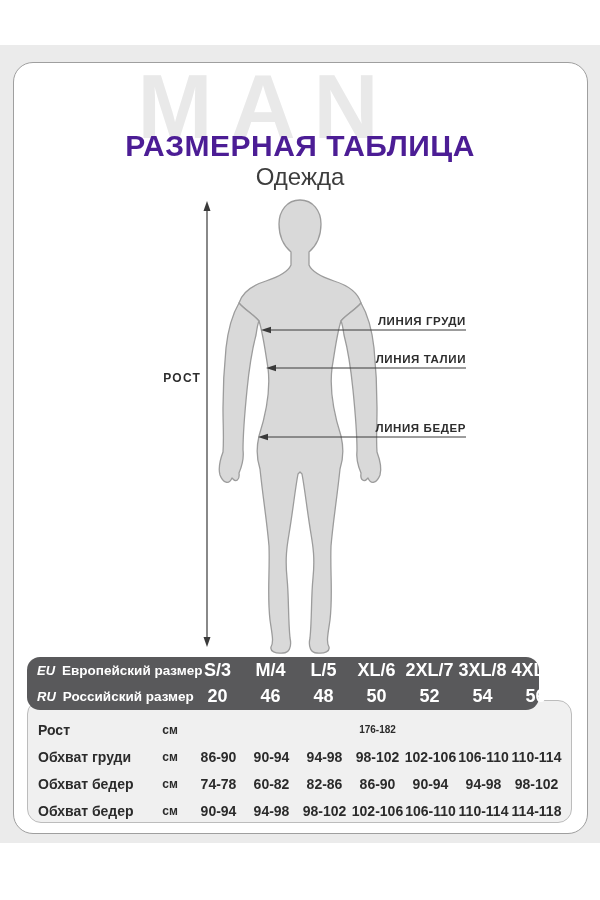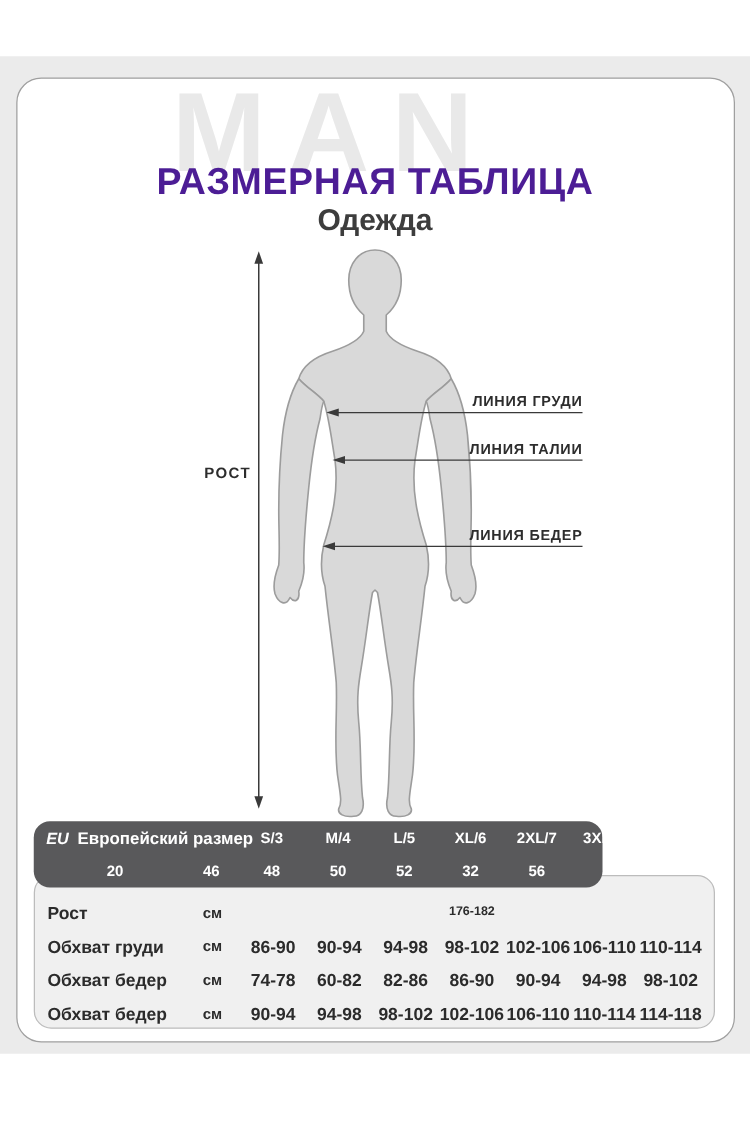--- a/index.html
+++ b/index.html
@@ -7,37 +7,37 @@
         font-family:"Liberation Sans","DejaVu Sans",sans-serif;color:#2b2b2b;}
   .band{position:absolute;left:0;top:45px;width:600px;height:798px;background:#ebebeb;}
   .card{position:absolute;left:13px;top:62px;width:573px;height:770px;background:#fff;
         border:1px solid #9f9f9f;border-radius:20px;}
   .watermark{position:absolute;left:-33px;top:62px;width:600px;text-align:center;
         font-size:90px;font-weight:800;letter-spacing:18px;color:#e9e9e9;line-height:1;
         user-select:none;}
   .title{position:absolute;left:0;top:128px;width:600px;text-align:center;
         font-size:30px;font-weight:700;letter-spacing:.5px;color:#4c1d95;line-height:36px;}
   .subtitle{position:absolute;left:0;top:162px;width:600px;text-align:center;
-        font-size:24px;font-weight:700;color:#3d3d3d;line-height:30px;}
+        font-size:24px;font-weight:400;color:#3d3d3d;line-height:30px;}
   .diagram{position:absolute;left:0;top:190px;width:600px;height:470px;}
   .diagram text{font-family:"Liberation Sans","DejaVu Sans",sans-serif;font-size:11.5px;
         font-weight:600;letter-spacing:.6px;fill:#2d2d2d;}
   
   .tbl-body{position:absolute;left:27px;top:700px;width:545px;height:123px;
         background:#f0f0f0;border:1px solid #bcbcbc;border-radius:14px;box-sizing:border-box;
         display:grid;grid-template-columns:110px 44px repeat(7,53px);
         grid-template-rows:27px 27px 27px 27px;padding:15px 10px 0 10px;align-items:center;}
-  .tbl-head{position:absolute;left:27px;top:657px;width:455px;height:53px;
+  .tbl-head{position:absolute;left:27px;top:657px;width:512px;height:53px;
         background:#59595b;border-radius:13px;box-sizing:border-box;color:#fff;
         display:grid;grid-template-columns:110px 44px repeat(7,53px);
         grid-template-rows:26px 27px;padding:0 10px;align-items:center;}
   .hlabel{grid-column:1 / 3;display:flex;align-items:baseline;gap:7px;white-space:nowrap;
         font-size:13.5px;font-weight:600;}
   .hcode{font-style:italic;font-weight:700;font-size:13px;}
-  .hsize{text-align:center;font-size:12px;font-weight:700;}
+  .hsize{text-align:center;font-size:18px;font-weight:700;}
   .rlabel{font-size:14px;font-weight:600;white-space:nowrap;}
   .runit{font-size:12px;font-weight:600;text-align:center;}
   .rval{font-size:14px;font-weight:700;text-align:center;white-space:nowrap;}
   .rspan{grid-column:3 / span 7;text-align:center;font-size:10px;font-weight:600;}
 </style>
 </head>
 <body>
 
 <div class="page">
   <div class="band"></div>
@@ -149,21 +149,25 @@
       <span>Европейский размер</span>
     </div>
     <div class="hsize">S/3</div>
     <div class="hsize">M/4</div>
     <div class="hsize">L/5</div>
     <div class="hsize">XL/6</div>
     <div class="hsize">2XL/7</div>
     <div class="hsize">3XL/8</div>
     <div class="hsize">4XL/9</div>
 
+    <div class="hlabel">
+      <span class="hcode">RU</span>
+      <span>Российский размер</span>
+    </div>
     <div class="hsize">20</div>
     <div class="hsize">46</div>
     <div class="hsize">48</div>
     <div class="hsize">50</div>
     <div class="hsize">52</div>
-    <div class="hsize">32</div>
+    <div class="hsize">54</div>
     <div class="hsize">56</div>
   </div>
 </div>
 
 </body></html>

